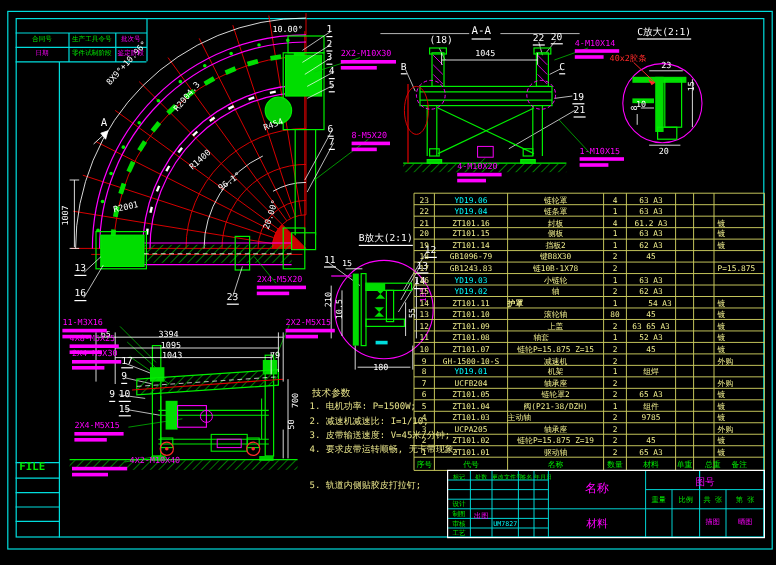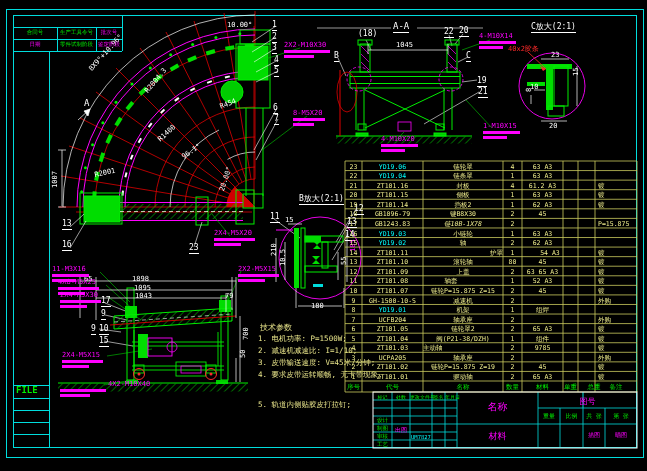--- a/index.html
+++ b/index.html
@@ -297,21 +297,21 @@
       <div class="ann" style="position: absolute; left: 526px; top: 92px; color: rgb(255, 255, 255); font-size: 7px; transform: rotate(-90deg);">8</div>
       <div class="ann" style="position: absolute; left: 549px; top: 123px; color: rgb(255, 255, 255); font-size: 7px;">20</div>
       <div class="ann" style="position: absolute; left: 508px; top: 46px; color: rgb(255, 42, 42); font-size: 7px;">40x2胶条</div>
       <div class="ann" style="position: absolute; left: 285px; top: 217px; color: rgb(255, 255, 255); font-size: 7px;">15</div>
       <div class="ann" style="position: absolute; left: 350px; top: 252px; color: rgb(255, 0, 255); font-size: 7px; transform: rotate(-90deg);">185</div>
       <div class="ann" style="position: absolute; left: 341px; top: 265px; color: rgb(255, 255, 255); font-size: 7px; transform: rotate(-90deg);">55</div>
       <div class="ann" style="position: absolute; left: 280px; top: 266px; color: rgb(255, 255, 255); font-size: 7px; transform: rotate(-90deg);">10.5</div>
       <div class="ann" style="position: absolute; left: 271px; top: 256px; color: rgb(255, 255, 255); font-size: 7px; transform: rotate(-90deg);">210</div>
       <div class="ann" style="position: absolute; left: 311px; top: 303px; color: rgb(255, 255, 255); font-size: 7px;">180</div>
       <div class="ann" style="position: absolute; left: 84px; top: 276px; color: rgb(255, 255, 255); font-size: 7px;">65</div>
-      <div class="ann" style="position: absolute; left: 132px; top: 276px; color: rgb(255, 255, 255); font-size: 7px;">1898</div>
+      <div class="ann" style="position: absolute; left: 132px; top: 276px; color: rgb(255, 255, 255); font-size: 7px;">3394</div>
       <div class="ann" style="position: absolute; left: 134px; top: 285px; color: rgb(255, 255, 255); font-size: 7px;">1095</div>
       <div class="ann" style="position: absolute; left: 135px; top: 293px; color: rgb(255, 255, 255); font-size: 7px;">1043</div>
       <div class="ann" style="position: absolute; left: 225px; top: 293px; color: rgb(255, 255, 255); font-size: 7px;">79</div>
       <div class="ann" style="position: absolute; left: 243px; top: 340px; color: rgb(255, 255, 255); font-size: 7px; transform: rotate(-90deg);">700</div>
       <div class="ann" style="position: absolute; left: 240px; top: 358px; color: rgb(255, 255, 255); font-size: 7px; transform: rotate(-90deg);">50</div>
       <div class="ann" style="position: absolute; left: 284px; top: 42px; color: rgb(255, 0, 255); font-size: 7px;">2X2-M10X30</div>
       <div style="position: absolute; left: 284px; top: 50px; width: 46px; height: 3px; background: rgb(255, 0, 255);"></div>
       <div style="position: absolute; left: 284px; top: 55px; width: 29.9px; height: 3px; background: rgb(255, 0, 255);"></div>
       <div class="ann" style="position: absolute; left: 293px; top: 110px; color: rgb(255, 0, 255); font-size: 7px;">8-M5X20</div>
       <div style="position: absolute; left: 293px; top: 118px; width: 32.2px; height: 3px; background: rgb(255, 0, 255);"></div>
@@ -391,21 +391,21 @@
       <div style="position: absolute; left: 345px; top: 210.426px; width: 17px; font-size: 6.5px; white-space: nowrap; color: rgb(240, 238, 142); text-align: center;">18</div>
       <div style="position: absolute; left: 362px; top: 210.426px; width: 61px; font-size: 6.5px; white-space: nowrap; color: rgb(240, 238, 142); text-align: center;">GB1096-79</div>
       <div style="position: absolute; left: 423px; top: 210.426px; width: 80px; font-size: 6.5px; white-space: nowrap; color: rgb(240, 238, 142); text-align: center;">键B8X30</div>
       <div style="position: absolute; left: 503px; top: 210.426px; width: 19px; font-size: 6.5px; white-space: nowrap; color: rgb(240, 238, 142); text-align: center;">2</div>
       <div style="position: absolute; left: 522px; top: 210.426px; width: 41px; font-size: 6.5px; white-space: nowrap; color: rgb(240, 238, 142); text-align: center;">45</div>
       <div style="position: absolute; left: 563px; top: 210.426px; width: 15px; font-size: 6.5px; white-space: nowrap; color: rgb(240, 238, 142); text-align: center;"></div>
       <div style="position: absolute; left: 578px; top: 210.426px; width: 17px; font-size: 6.5px; white-space: nowrap; color: rgb(240, 238, 142); text-align: center;"></div>
       <div style="position: absolute; left: 595px; top: 210.426px; width: 42px; font-size: 6.5px; white-space: nowrap; color: rgb(240, 238, 142); text-align: left; padding-left: 3px;"></div>
       <div style="position: absolute; left: 345px; top: 219.991px; width: 17px; font-size: 6.5px; white-space: nowrap; color: rgb(240, 238, 142); text-align: center;">17</div>
       <div style="position: absolute; left: 362px; top: 219.991px; width: 61px; font-size: 6.5px; white-space: nowrap; color: rgb(240, 238, 142); text-align: center;">GB1243.83</div>
-      <div style="position: absolute; left: 423px; top: 219.991px; width: 80px; font-size: 6.5px; white-space: nowrap; color: rgb(240, 238, 142); text-align: center; font-style: italic;">链10B-1X78</div>
+      <div style="position: absolute; left: 423px; top: 219.991px; width: 80px; font-size: 6.5px; white-space: nowrap; color: rgb(240, 238, 142); text-align: center;">链10B-1X78</div>
       <div style="position: absolute; left: 503px; top: 219.991px; width: 19px; font-size: 6.5px; white-space: nowrap; color: rgb(240, 238, 142); text-align: center;">2</div>
       <div style="position: absolute; left: 522px; top: 219.991px; width: 41px; font-size: 6.5px; white-space: nowrap; color: rgb(240, 238, 142); text-align: center;"></div>
       <div style="position: absolute; left: 563px; top: 219.991px; width: 15px; font-size: 6.5px; white-space: nowrap; color: rgb(240, 238, 142); text-align: center;"></div>
       <div style="position: absolute; left: 578px; top: 219.991px; width: 17px; font-size: 6.5px; white-space: nowrap; color: rgb(240, 238, 142); text-align: center;"></div>
       <div style="position: absolute; left: 595px; top: 219.991px; width: 42px; font-size: 6.5px; white-space: nowrap; color: rgb(240, 238, 142); text-align: left; padding-left: 3px;">P=15.875</div>
       <div style="position: absolute; left: 345px; top: 229.557px; width: 17px; font-size: 6.5px; white-space: nowrap; color: rgb(240, 238, 142); text-align: center;">16</div>
       <div style="position: absolute; left: 362px; top: 229.557px; width: 61px; font-size: 6.5px; white-space: nowrap; color: rgb(0, 255, 255); text-align: center;">YD19.03</div>
       <div style="position: absolute; left: 423px; top: 229.557px; width: 80px; font-size: 6.5px; white-space: nowrap; color: rgb(240, 238, 142); text-align: center;">小链轮</div>
       <div style="position: absolute; left: 503px; top: 229.557px; width: 19px; font-size: 6.5px; white-space: nowrap; color: rgb(240, 238, 142); text-align: center;">1</div>
       <div style="position: absolute; left: 522px; top: 229.557px; width: 41px; font-size: 6.5px; white-space: nowrap; color: rgb(240, 238, 142); text-align: center;">63 A3</div>
@@ -415,21 +415,21 @@
       <div style="position: absolute; left: 345px; top: 239.122px; width: 17px; font-size: 6.5px; white-space: nowrap; color: rgb(240, 238, 142); text-align: center;">15</div>
       <div style="position: absolute; left: 362px; top: 239.122px; width: 61px; font-size: 6.5px; white-space: nowrap; color: rgb(0, 255, 255); text-align: center;">YD19.02</div>
       <div style="position: absolute; left: 423px; top: 239.122px; width: 80px; font-size: 6.5px; white-space: nowrap; color: rgb(240, 238, 142); text-align: center;">轴</div>
       <div style="position: absolute; left: 503px; top: 239.122px; width: 19px; font-size: 6.5px; white-space: nowrap; color: rgb(240, 238, 142); text-align: center;">2</div>
       <div style="position: absolute; left: 522px; top: 239.122px; width: 41px; font-size: 6.5px; white-space: nowrap; color: rgb(240, 238, 142); text-align: center;">62 A3</div>
       <div style="position: absolute; left: 563px; top: 239.122px; width: 15px; font-size: 6.5px; white-space: nowrap; color: rgb(240, 238, 142); text-align: center;"></div>
       <div style="position: absolute; left: 578px; top: 239.122px; width: 17px; font-size: 6.5px; white-space: nowrap; color: rgb(240, 238, 142); text-align: center;"></div>
       <div style="position: absolute; left: 595px; top: 239.122px; width: 42px; font-size: 6.5px; white-space: nowrap; color: rgb(240, 238, 142); text-align: left; padding-left: 3px;"></div>
       <div style="position: absolute; left: 345px; top: 248.687px; width: 17px; font-size: 6.5px; white-space: nowrap; color: rgb(240, 238, 142); text-align: center;">14</div>
       <div style="position: absolute; left: 362px; top: 248.687px; width: 61px; font-size: 6.5px; white-space: nowrap; color: rgb(240, 238, 142); text-align: center;">ZT101.11</div>
-      <div style="position: absolute; left: 423px; top: 248.687px; width: 80px; font-size: 6.5px; white-space: nowrap; color: rgb(240, 238, 142); text-align: right;">护罩</div>
+      <div style="position: absolute; left: 423px; top: 248.687px; width: 80px; font-size: 6.5px; white-space: nowrap; color: rgb(240, 238, 142); text-align: left; font-weight: bold;">护罩</div>
       <div style="position: absolute; left: 503px; top: 248.687px; width: 19px; font-size: 6.5px; white-space: nowrap; color: rgb(240, 238, 142); text-align: center;">1</div>
       <div style="position: absolute; left: 522px; top: 248.687px; width: 56px; font-size: 6.5px; white-space: nowrap; color: rgb(240, 238, 142); text-align: center;">54 A3</div>
       <div style="position: absolute; left: 563px; top: 248.687px; width: 15px; font-size: 6.5px; white-space: nowrap; color: rgb(240, 238, 142); text-align: center;"></div>
       <div style="position: absolute; left: 578px; top: 248.687px; width: 17px; font-size: 6.5px; white-space: nowrap; color: rgb(240, 238, 142); text-align: center;"></div>
       <div style="position: absolute; left: 595px; top: 248.687px; width: 42px; font-size: 6.5px; white-space: nowrap; color: rgb(240, 238, 142); text-align: left; padding-left: 3px;">镀</div>
       <div style="position: absolute; left: 345px; top: 258.252px; width: 17px; font-size: 6.5px; white-space: nowrap; color: rgb(240, 238, 142); text-align: center;">13</div>
       <div style="position: absolute; left: 362px; top: 258.252px; width: 61px; font-size: 6.5px; white-space: nowrap; color: rgb(240, 238, 142); text-align: center;">ZT101.10</div>
       <div style="position: absolute; left: 423px; top: 258.252px; width: 80px; font-size: 6.5px; white-space: nowrap; color: rgb(240, 238, 142); text-align: center;">滚轮轴</div>
       <div style="position: absolute; left: 503px; top: 258.252px; width: 19px; font-size: 6.5px; white-space: nowrap; color: rgb(240, 238, 142); text-align: center;">80</div>
       <div style="position: absolute; left: 522px; top: 258.252px; width: 41px; font-size: 6.5px; white-space: nowrap; color: rgb(240, 238, 142); text-align: center;">45</div>

